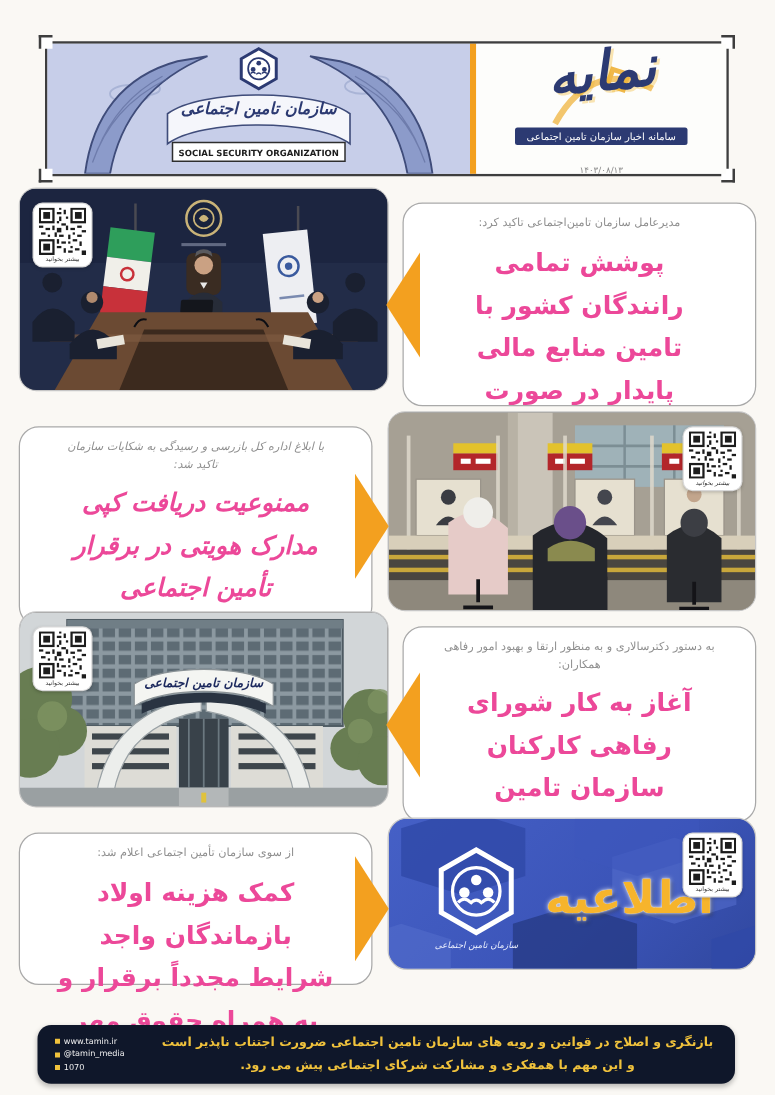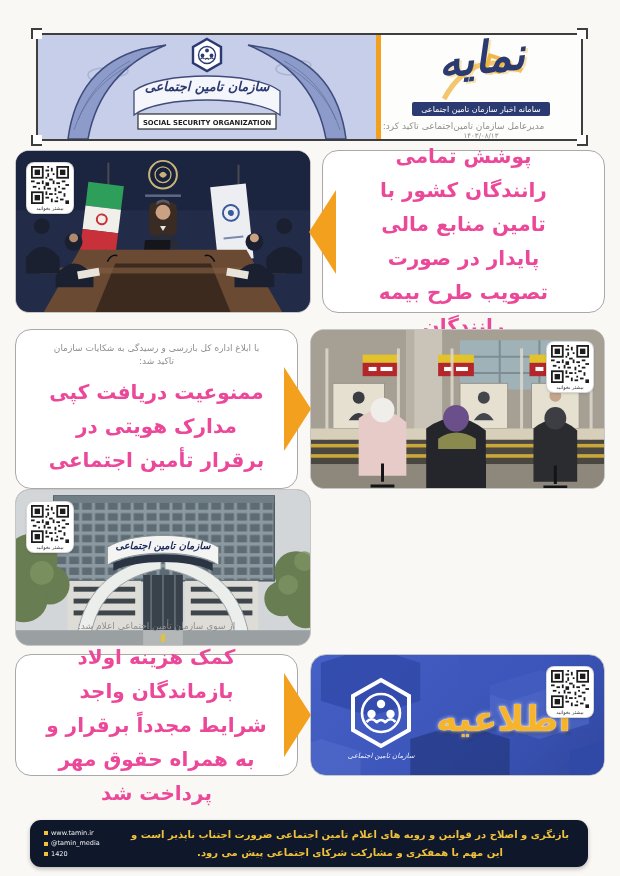--- a/index.html
+++ b/index.html
@@ -39,36 +39,36 @@
   .brand-swoosh { position:absolute; top:14px; left:50%; transform:translateX(-50%); z-index:0; }
   .brand-banner {
     position:relative; z-index:1; margin-top:22px; background:#2c3a72; color:#fff;
     font-size:8px; padding:2.5px 9px; border-radius:2px; direction:rtl; white-space:nowrap;
   }
   .brand-date { font-size:7px; color:#8a8a8a; margin-top:16px; direction:rtl; }
 
   
   .news-row { position:absolute; left:0; width:620px; }
   .row-1 { top:150px; height:163px; }
-  .row-2 { top:329px; height:160px; }
+  .row-2 { top:329px; height:160px;font-style:italic; }
   .row-3 { top:489px; height:157px; }
   .row-4 { top:654px; height:122px; }
 
   .photo {
     position:absolute; top:0; height:100%;
     border-radius:14px; overflow:hidden; border:1px solid #c6c6c6; background:#888;
   }
   .photo > svg { width:100%; height:100%; display:block; }
   .row-1 .photo, .row-3 .photo { left:15px; width:296px; }
   .row-2 .photo, .row-4 .photo { left:310px; width:295px; }
 
   .bubble {
-    position:absolute; top:0; height:100%;
+    position:absolute; top:12px; height:100%;
     background:#fff; border:1.4px solid #a9a9a9; border-radius:16px;
-    display:flex; flex-direction:column; align-items:center; justify-content:center;
+    display:flex; flex-direction:column; align-items:center; justify-content:flex-start;
     padding:10px 30px; text-align:center; direction:rtl;
   }
   .row-1 .bubble, .row-3 .bubble { left:322px; width:283px; }
   .row-2 .bubble, .row-4 .bubble { left:15px; width:283px; }
 
   .kicker { font-size:9px; color:#8f8f8f; margin-bottom:6px; line-height:1.5; }
   .headline { font-size:20px; font-weight:bold; color:#ec4899; line-height:1.7; }
 
   .tri { position:absolute; top:50%; transform:translateY(-50%); width:0; height:0;
          border-top:42px solid transparent; border-bottom:42px solid transparent; z-index:3; }
@@ -445,20 +445,25 @@
         <rect x="128" y="142" width="40" height="15" fill="#b3b7b8"></rect>
         <rect x="146" y="146" width="4" height="8" fill="#e0c23c"></rect>
       </svg>
       <div class="qr-badge qr-tl">
         <svg>
             <use href="#qr-sym"></use>
           </svg>
         <span class="qr-label">بیشتر بخوانید</span>
       </div>
     </figure>
+    <div class="bubble">
+      <span class="tri tri-left"></span>
+      <p class="kicker">به دستور دکترسالاری و به منظور ارتقا و بهبود امور رفاهی همکاران:</p>
+      <h2 class="headline">آغاز به کار شورای رفاهی کارکنان سازمان تامین اجتماعی</h2>
+    </div>
   </section>
 
   <section class="news-row row-4">
     <div class="bubble">
       <span class="tri tri-right"></span>
       <p class="kicker">از سوی سازمان تأمین اجتماعی اعلام شد:</p>
       <h2 class="headline">کمک هزینه اولاد بازماندگان واجد شرایط مجدداً برقرار و به همراه حقوق مهر پرداخت شد</h2>
     </div>
     <div class="notice-card">
       <svg class="notice-bg" viewBox="0 0 295 157" preserveAspectRatio="none">
@@ -497,19 +502,19 @@
       <div class="flink">
         <span class="bullet"></span>
         <span>www.tamin.ir</span>
       </div>
       <div class="flink">
         <span class="bullet"></span>
         <span>@tamin_media</span>
       </div>
       <div class="flink">
         <span class="bullet"></span>
-        <span>1420</span>
-      </div>
-    </div>
-    <p class="footer-msg">بازنگری و اصلاح در قوانین و رویه های اعلام تامین اجتماعی ضرورت اجتناب ناپذیر است و این مهم با همفکری و مشارکت شرکای اجتماعی پیش می رود.</p>
+        <span>1070</span>
+      </div>
+    </div>
+    <p class="footer-msg">بازنگری و اصلاح در قوانین و رویه های سازمان تامین اجتماعی ضرورت اجتناب ناپذیر است و این مهم با همفکری و مشارکت شرکای اجتماعی پیش می رود.</p>
   </footer>
 
 </div>
 
 </body></html>

